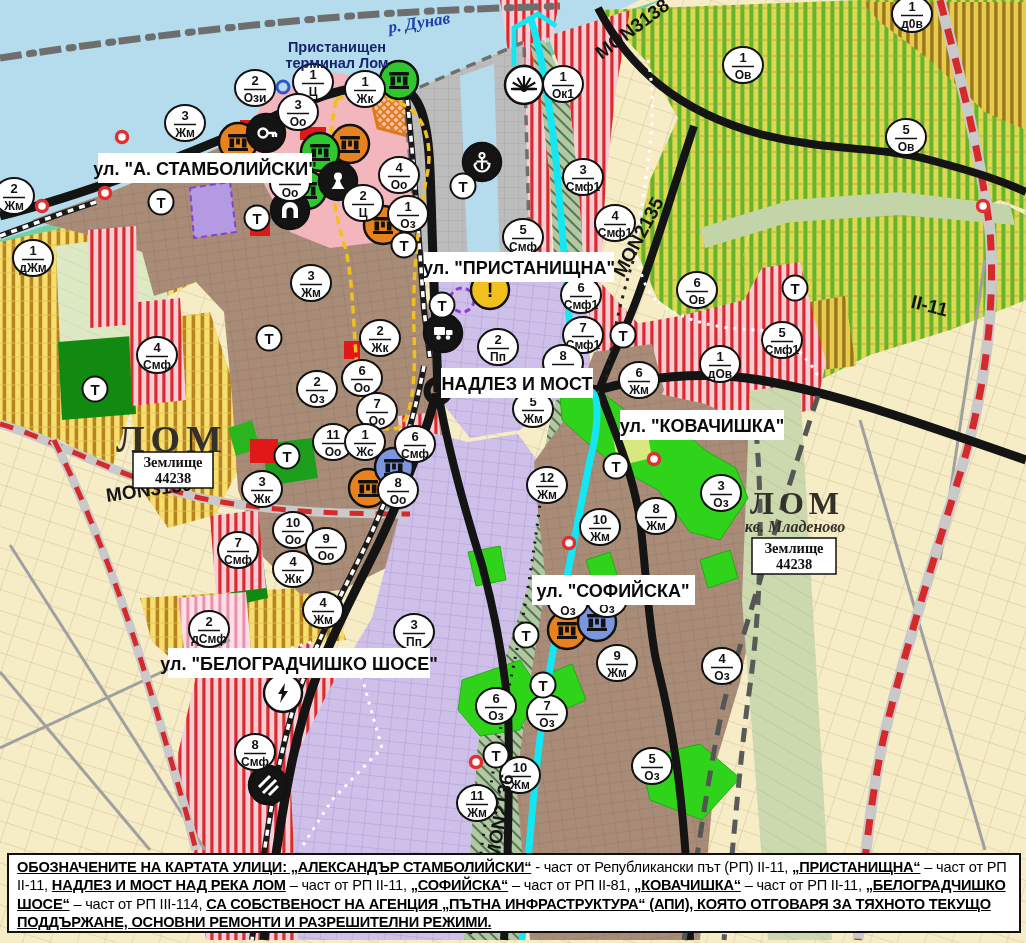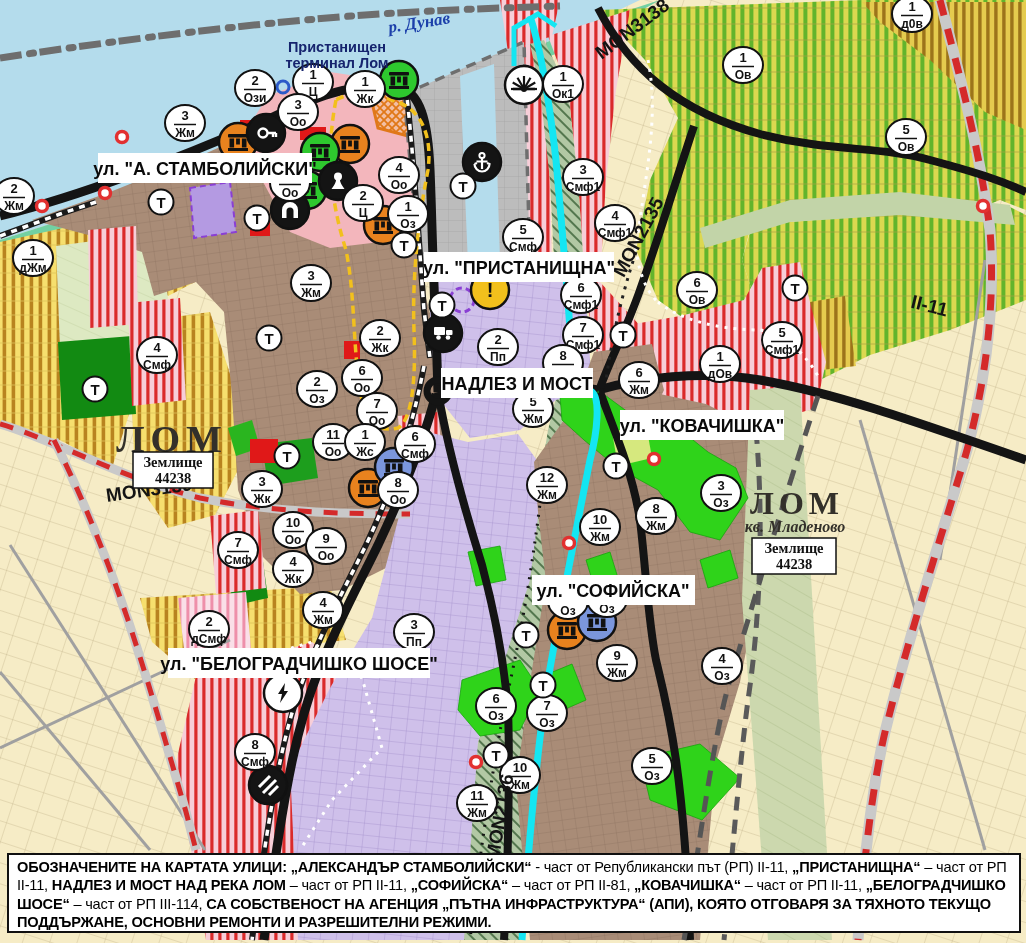--- a/index.html
+++ b/index.html
@@ -7,21 +7,21 @@
          font-family:"Liberation Sans",sans-serif;}
   #mapsvg{position:absolute;left:0;top:0;}
   text{font-family:"Liberation Sans",sans-serif;}
   .serif{font-family:"Liberation Serif",serif;}
   .street-label-rect{fill:#ffffff;}
   .street-label-text{font-size:18px;font-weight:bold;fill:#0a0a0a;text-anchor:middle;}
   .road-label{font-size:19px;font-weight:bold;fill:#141414;text-anchor:middle;}
   #footer{position:absolute;left:7px;top:853px;width:994px;height:70px;background:#ffffff;
           border:2px solid #101010;padding:3px 8px 3px 8px;font-size:14.6px;line-height:18.4px;
           color:#000;text-align:left;letter-spacing:-0.2px;}
-  #footer b{font-weight:700;}
+  #footer b{font-weight:700;text-decoration:underline;}
 </style>
 </head>
 <body>
 
 <div id="stage">
 <svg id="mapsvg" width="1026" height="943" viewBox="0 0 1026 943">
   <defs>
     <pattern id="pat-cream" width="26" height="20" patternUnits="userSpaceOnUse" patternTransform="rotate(18)">
       <rect width="26" height="20" fill="#f6ecc6"></rect>
       <path d="M0 0H26M0 0V20" stroke="#c7b78e" stroke-width="0.8"></path>

